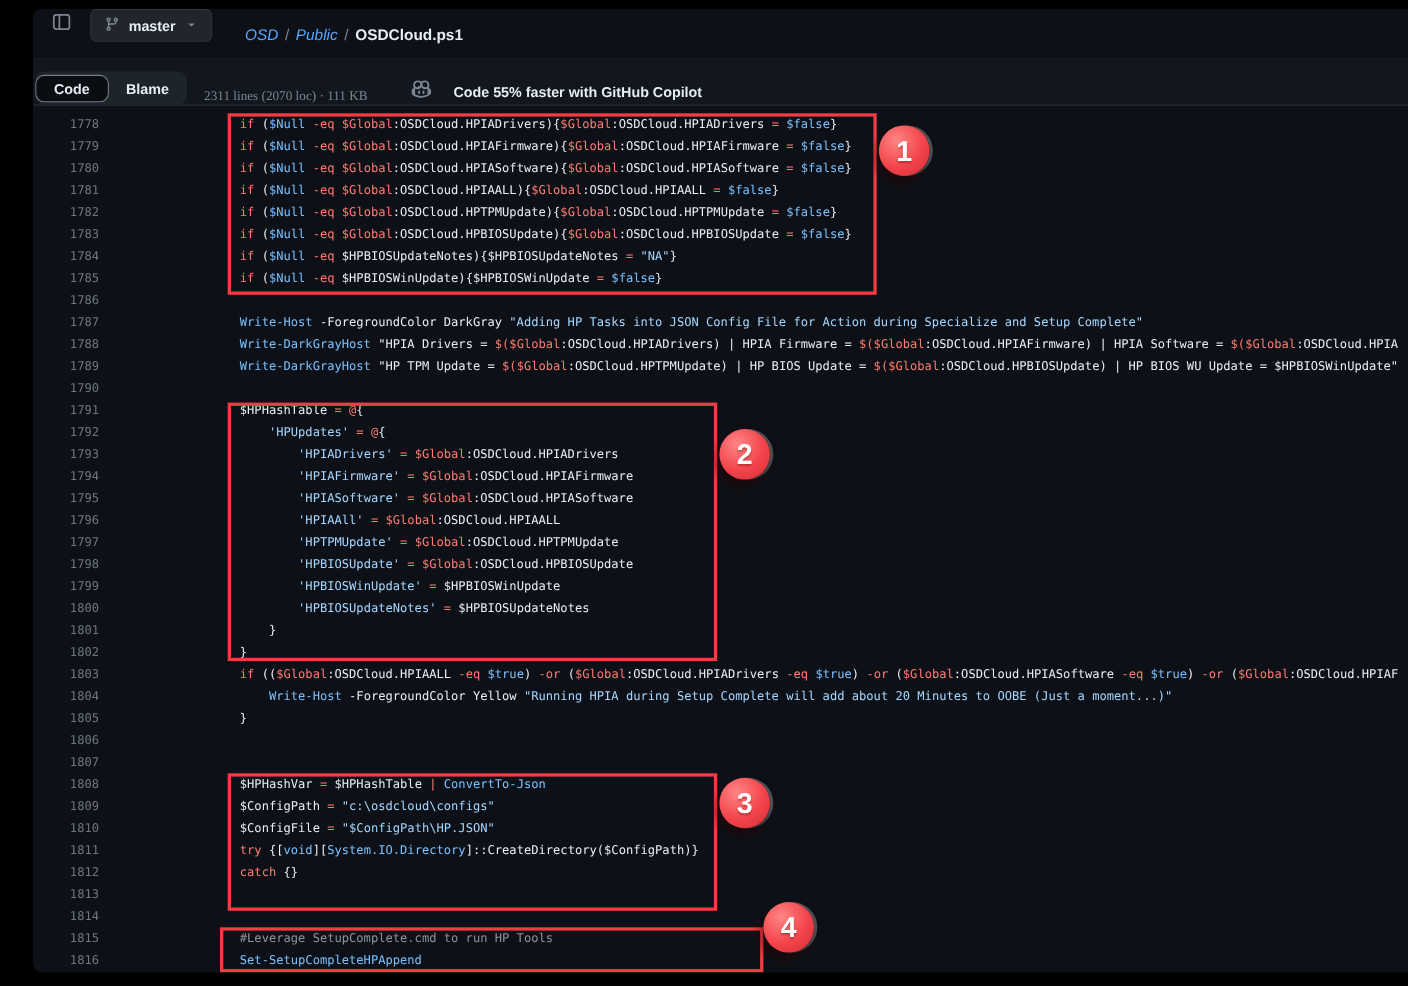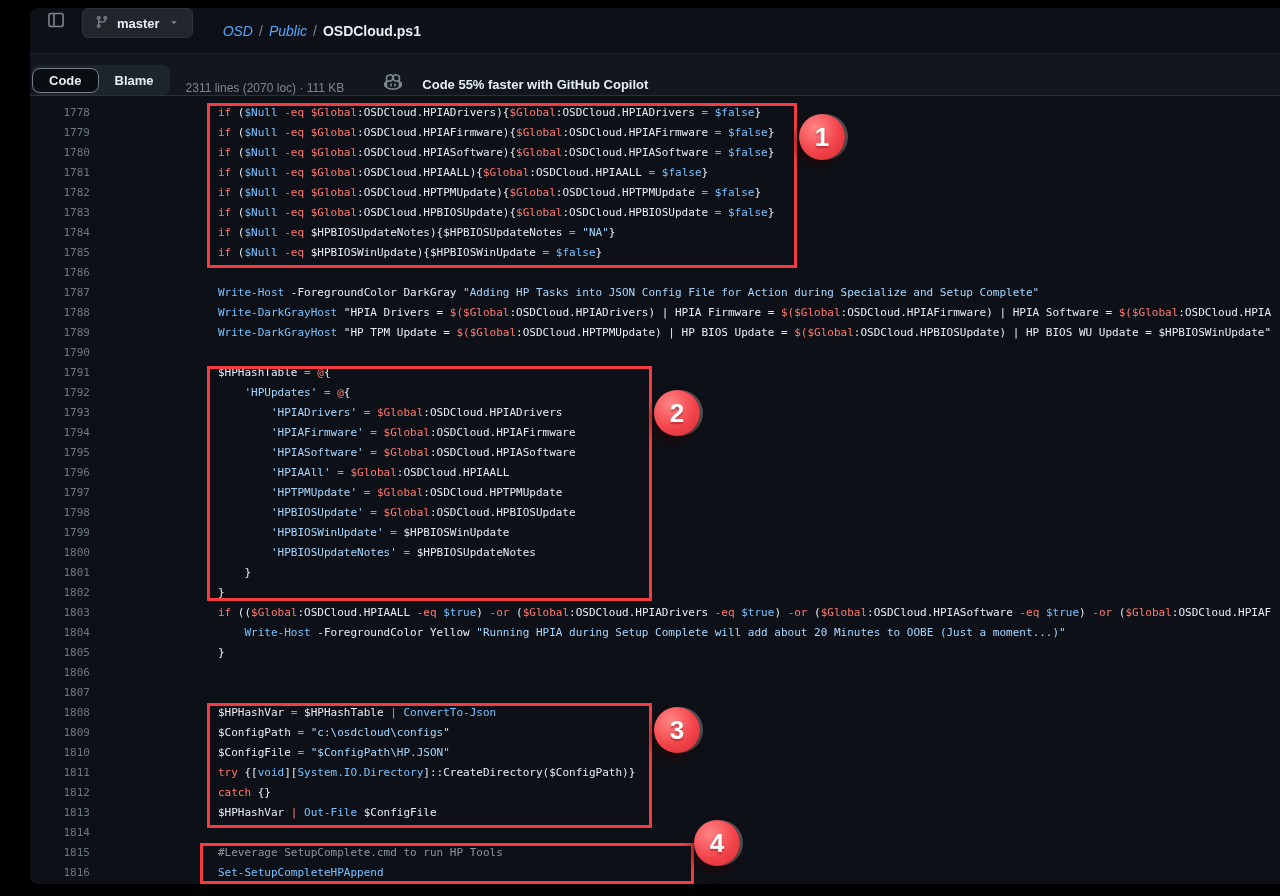--- a/index.html
+++ b/index.html
@@ -13,21 +13,21 @@
   .branch-btn .caret { color:#7d8590; }
   .breadcrumb { font-size:14px; color:#7d8590; margin-left:18px; display:flex; align-items:center; gap:6px; white-space:nowrap; }
   .breadcrumb a { color:#58a6ff; text-decoration:none; cursor:pointer;font-style:italic; }
   .breadcrumb .file { color:#e6edf3; font-weight:700; }
 
   
   .blob-toolbar { height:42px; display:flex; align-items:flex-end; padding:0 2px; background:#12171f; border-bottom:1px solid #2a3038; }
   .seg-control { display:flex; align-items:center; background:#1e242c; border-radius:8px; height:30px; overflow:hidden; }
   .seg { padding:4px 16px; font-size:13px; font-weight:700; color:#e6edf3; border-radius:8px; cursor:pointer; }
   .seg.active { background:#0a0d12; border:1px solid #767e89; }
-  .file-info { margin-left:16px; font-family:Liberation Sans, sans-serif; font-size:12px; color:#7d8590; white-space:nowrap; }
+  .file-info { margin-left:16px; font-family:Liberation Serif, serif; font-size:12px; color:#7d8590; white-space:nowrap; }
   .copilot { display:flex; align-items:center; gap:20px; margin-left:40px; cursor:pointer; }
   .copilot-text { font-size:13px; font-weight:700; color:#e6edf3; white-space:nowrap; }
 
   
   .code-area { position:relative; padding-top:7px; font-family:"DejaVu Sans Mono", monospace; font-size:11px; }
   .row { display:flex; height:20px; line-height:20px; }
   .ln { flex:0 0 60px; text-align:right; color:#6e7681; user-select:none; cursor:pointer; }
   .cd { margin-left:75px; white-space:pre; color:#e6edf3; }
   .tk-p { color:#e6edf3; }
   .tk-k { color:#ff7b72; }
@@ -234,21 +234,20 @@
       <div class="row">
         <div class="ln">1811</div>
         <div class="cd"><span>        </span><span class="tk-k">try</span><span class="tk-p"> {[</span><span class="tk-b">void</span><span class="tk-p">][</span><span class="tk-b">System.IO.Directory</span><span class="tk-p">]::CreateDirectory($ConfigPath)}</span></div>
       </div>
       <div class="row">
         <div class="ln">1812</div>
         <div class="cd"><span>        </span><span class="tk-k">catch</span><span class="tk-p"> {}</span></div>
       </div>
       <div class="row">
         <div class="ln">1813</div>
-        <div class="cd"><span>        </span><span class="tk-p">$HPHashVar </span><span class="tk-k">|</span><span class="tk-p"> </span><span class="tk-b">Out-File</span><span class="tk-p"> $ConfigFile</span></div>
       </div>
       <div class="row">
         <div class="ln">1814</div>
         <div class="cd"></div>
       </div>
       <div class="row">
         <div class="ln">1815</div>
         <div class="cd"><span>        </span><span class="tk-c">#Leverage SetupComplete.cmd to run HP Tools</span></div>
       </div>
       <div class="row">

